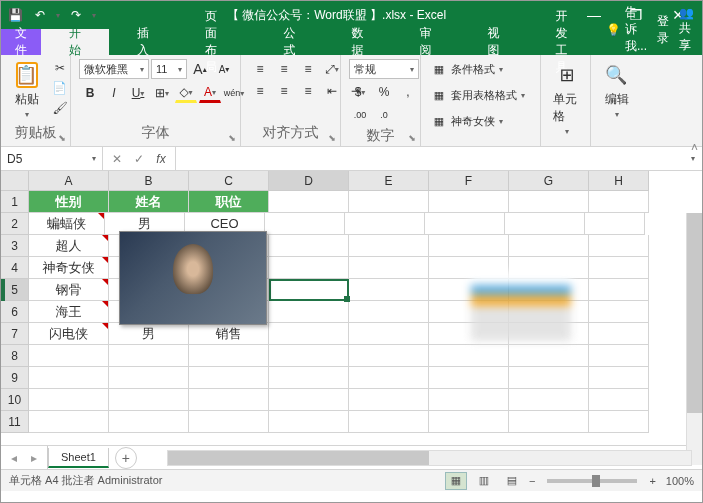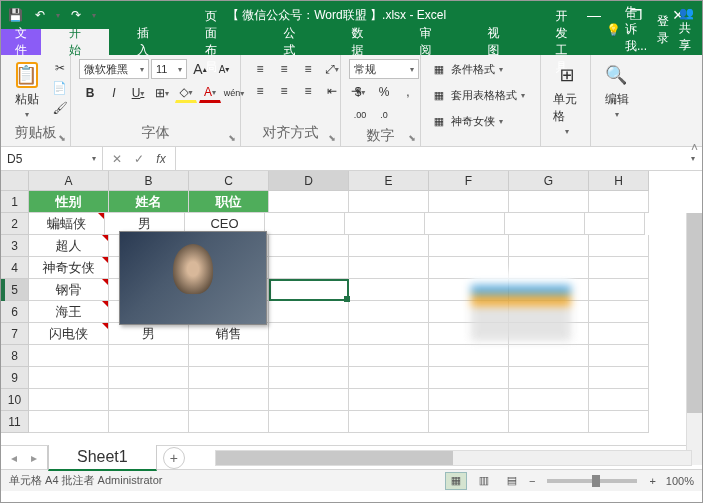--- a/index.html
+++ b/index.html
@@ -53,21 +53,21 @@
 .cell.header{background:#4fad5b;color:#fff;font-weight:bold}
 .comment-mark::after{content:"";position:absolute;top:0;right:0;border-top:6px solid #c00;border-left:6px solid transparent}
 .sel-box{position:absolute;border:2px solid #217346;background:rgba(255,255,255,0);pointer-events:none}
 .sel-handle{position:absolute;right:-3px;bottom:-3px;width:6px;height:6px;background:#217346}
 .comment-img{position:absolute;width:148px;height:94px;background:linear-gradient(135deg,#2a3a52,#4a5a6e 40%,#6b7a8a);border:1px solid #888;box-shadow:2px 2px 4px rgba(0,0,0,0.3)}
 .face{position:absolute;left:50%;top:40%;transform:translate(-50%,-50%);width:40px;height:50px;background:radial-gradient(ellipse at center,#d8b89a 20%,#5a4a3a 80%);border-radius:50% 50% 40% 40%}
 .blur-box{position:absolute;width:100px;height:70px;filter:blur(4px);background:linear-gradient(#fff 20%,#3a9bd8 20% 35%,#f59e0b 35% 50%,#ddd 50%);opacity:0.8}
 .sheet-tabs{height:24px;background:#fff;border-top:1px solid #d4d4d4;display:flex;align-items:center}
 .sheet-nav{display:flex;padding:0 6px;gap:6px;border-right:1px solid #ccc;height:100%;align-items:center}
 .sheet-nav-btn{width:14px;color:#999;cursor:pointer;text-align:center}
-.sheet-tab{padding:3px 28px;border:1px solid #ccc;border-top:none;background:#fff;cursor:pointer;font-size:16px}
+.sheet-tab{padding:3px 12px;border:1px solid #ccc;border-top:none;background:#fff;cursor:pointer;font-size:11px}
 .sheet-tab.active{border-bottom:2px solid #0f7b3d}
 .add-sheet{width:22px;height:22px;display:flex;align-items:center;justify-content:center;cursor:pointer;color:#666;border:1px solid #ccc;border-radius:50%;margin-left:6px;font-size:14px}
 .hscroll-track{flex:1;height:16px;margin:0 10px;background:#f0f0f0;position:relative;border:1px solid #ddd}
 .hscroll-thumb{position:absolute;left:0;height:100%;background:#c8c8c8;cursor:pointer}
 .statusbar{height:22px;background:#f3f3f3;border-top:1px solid #d4d4d4;display:flex;align-items:center;padding:0 8px;font-size:11px;color:#555}
 .statusbar-right{margin-left:auto;display:flex;align-items:center;gap:6px}
 .view-btn{width:22px;height:18px;display:flex;align-items:center;justify-content:center;cursor:pointer;border:1px solid transparent}
 .view-btn.active{background:#d5e4d0;border-color:#9bb}
 .zoom-slider{width:90px;height:4px;background:#c0c0c0;position:relative;margin:0 6px}
 .zoom-thumb{position:absolute;left:50%;top:-4px;width:8px;height:12px;background:#888;cursor:pointer}

